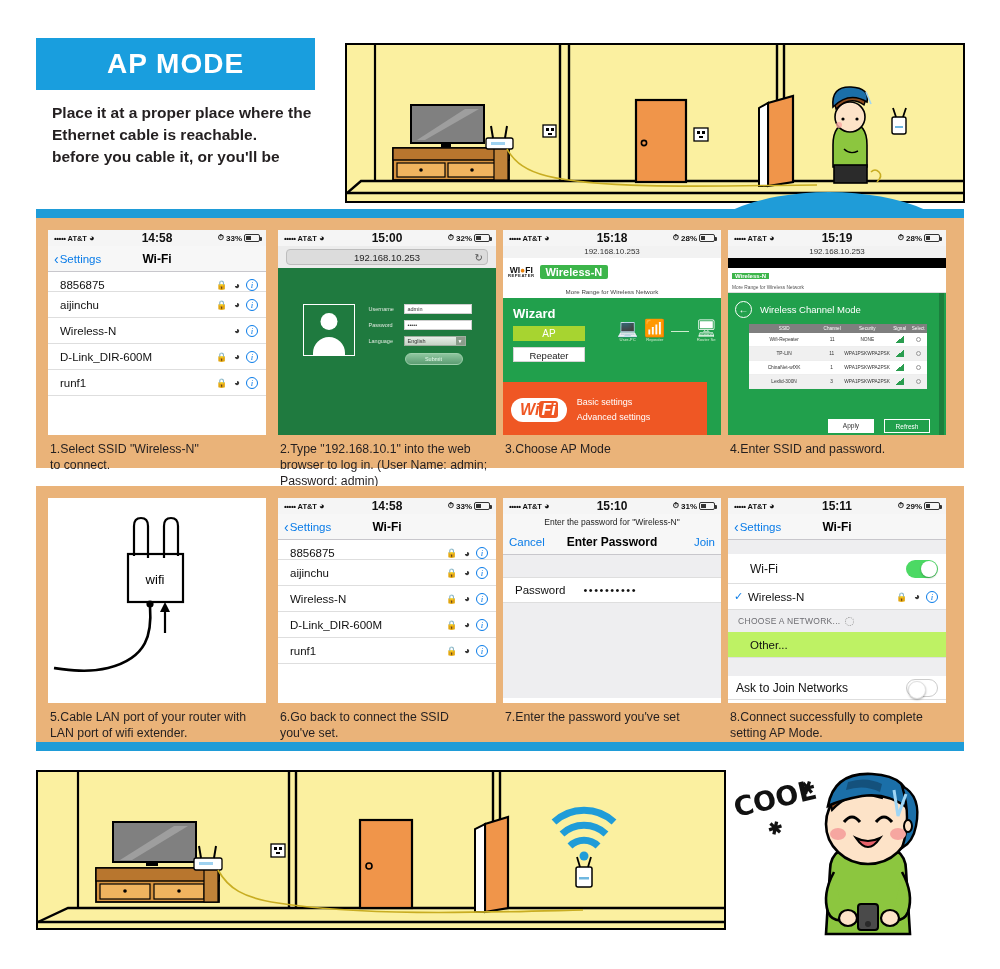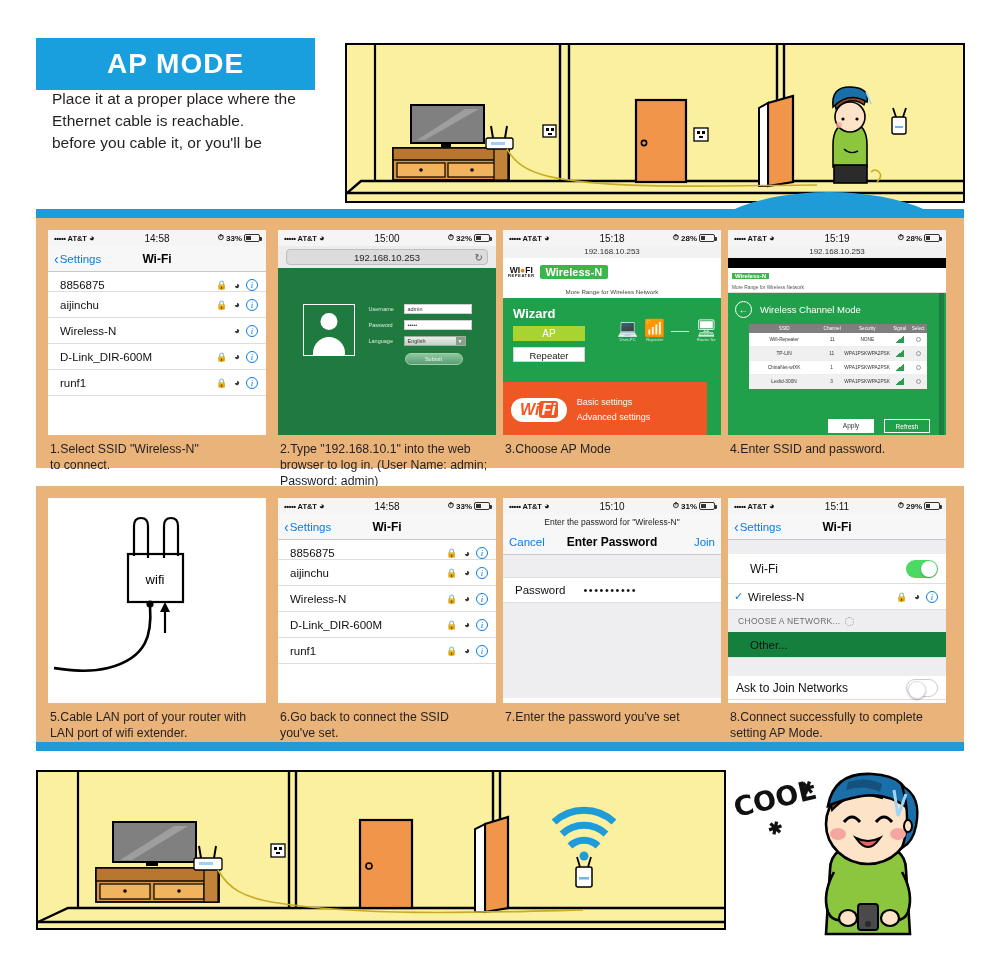--- a/index.html
+++ b/index.html
@@ -15,22 +15,22 @@
   .top-section { position:absolute; left:0; top:0; width:1000px; height:205px;padding-left:21px; }
 
   .ap-badge {
     position:absolute; left:36px; top:38px; width:279px; height:52px;
     background:#199ede; display:flex; align-items:center; justify-content:center;
   }
   .ap-badge-text {
     color:#ffffff; font-size:28px; font-weight:bold; letter-spacing:1px;
   }
   .intro-text {
-    position:absolute; left:52px; top:88px; width:300px;
-    font-size:15.5px; line-height:1.42; color:#231f20;
+    position:absolute; left:52px; top:102px; width:300px;
+    font-size:15.5px; line-height:1.42; color:#231f20;font-weight:bold;
   }
 
   
   .room-top {
     position:absolute; left:345px; top:43px; width:620px; height:160px;
     background:#fbf0a0; border:2px solid #000; overflow:hidden;
   }
 
   
   .blue-bar { position:absolute; left:36px; width:928px; height:9px; background:#1f9cd8; }
@@ -72,21 +72,21 @@
   .orange-block.row2 .caption { top:223px; }
 
   
   .ios-status {
     height:16px; background:#f5f5f5; display:flex; align-items:center;
     padding:0 6px; font-size:7.5px; color:#111; position:relative;
   }
   .ios-status .carrier { display:flex; align-items:center; gap:2px; font-weight:bold; }
   .dots { letter-spacing:-0.5px; font-size:8px; }
   .ios-status .time {
-    position:absolute; left:0; right:0; text-align:center; font-weight:normal; font-size:10px;
+    position:absolute; left:0; right:0; text-align:center; font-weight:bold; font-size:12px;
   }
   .ios-status .right {
     margin-left:auto; display:flex; align-items:center; gap:2px;
     font-weight:bold; font-size:8px; z-index:2;
   }
   .batt {
     width:16px; height:8px; border:1px solid #333; border-radius:2px;
     position:relative; display:inline-block;
   }
   .batt:after {
@@ -296,21 +296,21 @@
   }
   .chk { color:#0a7ce8; width:14px; font-size:11px; }
   .group-head {
     background:#eeeef0; height:22px; display:flex; align-items:center; gap:4px;
     padding:0 10px; font-size:8.5px; color:#6d6d72; letter-spacing:0.3px;
   }
   .spinner {
     width:9px; height:9px; border:1.5px dotted #9a9a9a; border-radius:50%;
   }
   .other-row {
-    background:#15803d; height:26px; display:flex; align-items:center;
+    background:#bef264; height:26px; display:flex; align-items:center;
     padding:0 8px 0 22px; border-bottom:1px solid #dedede; font-size:11.5px; color:#111;
   }
 
   
   .cable-panel { background:#fff; width:100%; height:100%; position:relative; }
 
   
   .room-bottom {
     position:absolute; left:36px; top:770px; width:690px; height:160px;
     background:#fbf0a0; border:2px solid #000; overflow:hidden;

